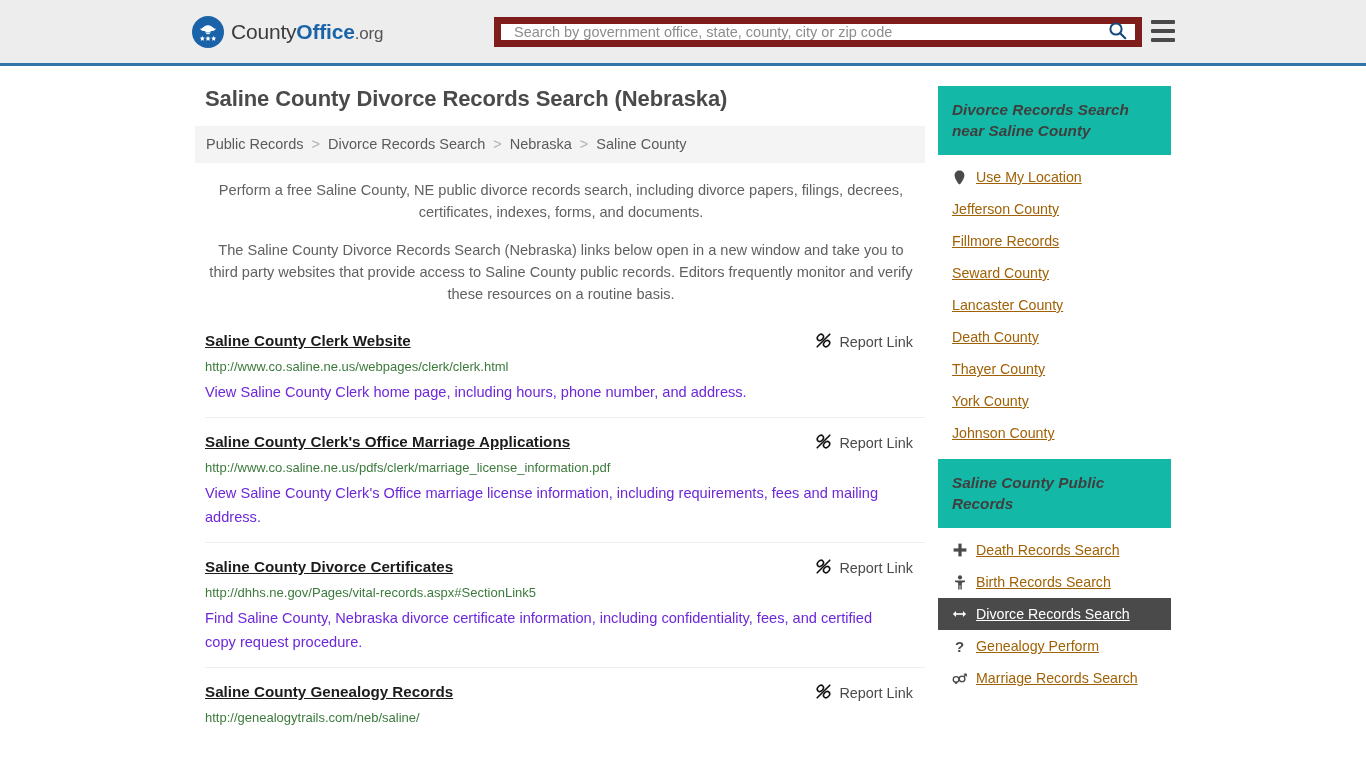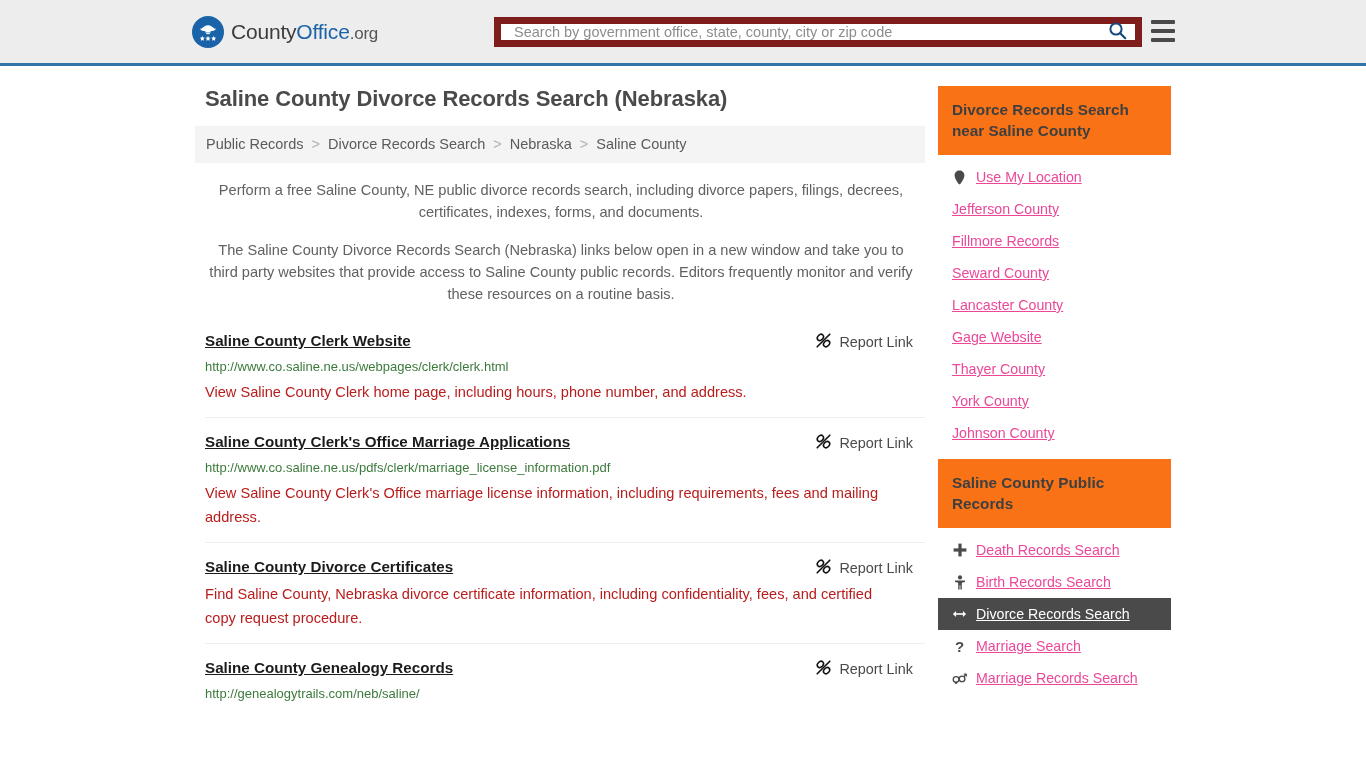--- a/index.html
+++ b/index.html
@@ -38,21 +38,21 @@
     position: relative;
     flex: none;
   }
   .logo-mark svg { display:block; }
   .logo-text {
     font-size: 21px;
     color: #3c3c3c;
     letter-spacing: -0.2px;
     white-space: nowrap;
   }
-  .logo-text .b { color: #1b63a8; font-weight: normal; }
+  .logo-text .b { color: #1b63a8; font-weight: bold; }
   .logo-text .org { font-size: 17px; color: #555; }
 
   .search-area {
     position: absolute;
     left: 494px;
     top: 17px;
     width: 648px;
     height: 30px;
   }
   .search-box {
@@ -190,47 +190,48 @@
   }
   .result-url {
     font-size: 13px;
     color: #3c7a3c;
     margin-top: 6px;
     line-height: 18px;
     word-break: break-all;
   }
   .result-desc {
     font-size: 14.6px;
-    color: #b91c1c;
+    color: #6d28d9;
     margin-top: 4px;
     line-height: 24px;
     max-width: 700px;
   }
 
   
   .panel { margin-bottom: 10px; }
   .panel-head {
-    background: #f97316;
+    background: #14b8a6;
     padding: 13px 14px 14px 14px;
     font-size: 15.3px;
     font-weight: bold;
     color: #3f3f3f;
     line-height: 21px;
+    font-style: italic;
   }
   .panel-list { padding: 6px 0 0 0; }
   .panel-item {
     display: flex;
     align-items: center;
     gap: 9px;
     padding: 8px 14px 8px 14px;
     font-size: 14.2px;
     cursor: pointer;
   }
   .panel-item .lbl {
-    color: #ec4899;
+    color: #a16207;
     text-decoration: underline;
   }
   .panel-item.plain { padding-left: 14px; }
   .panel-item.active {
     background: #4a4a4a;
   }
   .panel-item.active .lbl { color: #ffffff; }
   .panel-item.active .ico { color: #ffffff; }
   .ico {
     width: 15px;
@@ -337,20 +338,21 @@
               <a class="result-title" href="#">Saline County Divorce Certificates</a>
               <span class="report-link">
                 <span><svg width="17" height="17" viewBox="0 0 17 17">
                     <ellipse cx="5.4" cy="5.4" rx="3.5" ry="2.6" fill="none" stroke="#111" stroke-width="1.5" transform="rotate(-45 5.4 5.4)"></ellipse>
                     <ellipse cx="11.6" cy="11.6" rx="3.5" ry="2.6" fill="none" stroke="#111" stroke-width="1.5" transform="rotate(-45 11.6 11.6)"></ellipse>
                     <line x1="14.8" y1="2.2" x2="2.2" y2="14.8" stroke="#111" stroke-width="1.6" stroke-linecap="round"></line>
                   </svg></span>
                 <span>Report Link</span>
               </span>
             </div>
+            <div class="result-url">http://dhhs.ne.gov/Pages/vital-records.aspx#SectionLink5</div>
             <div class="result-desc">Find Saline County, Nebraska divorce certificate information, including confidentiality, fees, and certified copy request procedure.</div>
           </div>
           <div class="result">
             <div class="result-head">
               <a class="result-title" href="#">Saline County Genealogy Records</a>
               <span class="report-link">
                 <span><svg width="17" height="17" viewBox="0 0 17 17">
                     <ellipse cx="5.4" cy="5.4" rx="3.5" ry="2.6" fill="none" stroke="#111" stroke-width="1.5" transform="rotate(-45 5.4 5.4)"></ellipse>
                     <ellipse cx="11.6" cy="11.6" rx="3.5" ry="2.6" fill="none" stroke="#111" stroke-width="1.5" transform="rotate(-45 11.6 11.6)"></ellipse>
                     <line x1="14.8" y1="2.2" x2="2.2" y2="14.8" stroke="#111" stroke-width="1.6" stroke-linecap="round"></line>
@@ -383,21 +385,21 @@
             <div class="panel-item plain">
               <span class="lbl">Fillmore Records</span>
             </div>
             <div class="panel-item plain">
               <span class="lbl">Seward County</span>
             </div>
             <div class="panel-item plain">
               <span class="lbl">Lancaster County</span>
             </div>
             <div class="panel-item plain">
-              <span class="lbl">Gage Website</span>
+              <span class="lbl">Death County</span>
             </div>
             <div class="panel-item plain">
               <span class="lbl">Thayer County</span>
             </div>
             <div class="panel-item plain">
               <span class="lbl">York County</span>
             </div>
             <div class="panel-item plain">
               <span class="lbl">Johnson County</span>
             </div>
@@ -432,21 +434,21 @@
                   <path d="M4.6 2.6 L1 6 L4.6 9.4 Z" fill="#ffffff"></path>
                   <path d="M12.4 2.6 L16 6 L12.4 9.4 Z" fill="#ffffff"></path>
                 </svg>
               </span>
               <span class="lbl">Divorce Records Search</span>
             </div>
             <div class="panel-item">
               <span class="ico">
                 <span style="font-weight:bold;font-size:15px;color:#4a4a4a;line-height:1;">?</span>
               </span>
-              <span class="lbl">Marriage Search</span>
+              <span class="lbl">Genealogy Perform</span>
             </div>
             <div class="panel-item">
               <span class="ico">
                 <svg width="17" height="14" viewBox="0 0 17 14">
                   <circle cx="4.6" cy="8.6" r="3.2" fill="none" stroke="#4a4a4a" stroke-width="1.5"></circle>
                   <line x1="4.6" y1="11.8" x2="4.6" y2="13.6" stroke="#4a4a4a" stroke-width="1.4"></line>
                   <line x1="3.3" y1="12.8" x2="5.9" y2="12.8" stroke="#4a4a4a" stroke-width="1.4"></line>
                   <circle cx="11.4" cy="8.0" r="3.2" fill="none" stroke="#4a4a4a" stroke-width="1.5"></circle>
                   <line x1="13.5" y1="5.6" x2="16.2" y2="2.6" stroke="#4a4a4a" stroke-width="1.4"></line>
                   <line x1="13.4" y1="2.6" x2="16.2" y2="2.6" stroke="#4a4a4a" stroke-width="1.4"></line>

